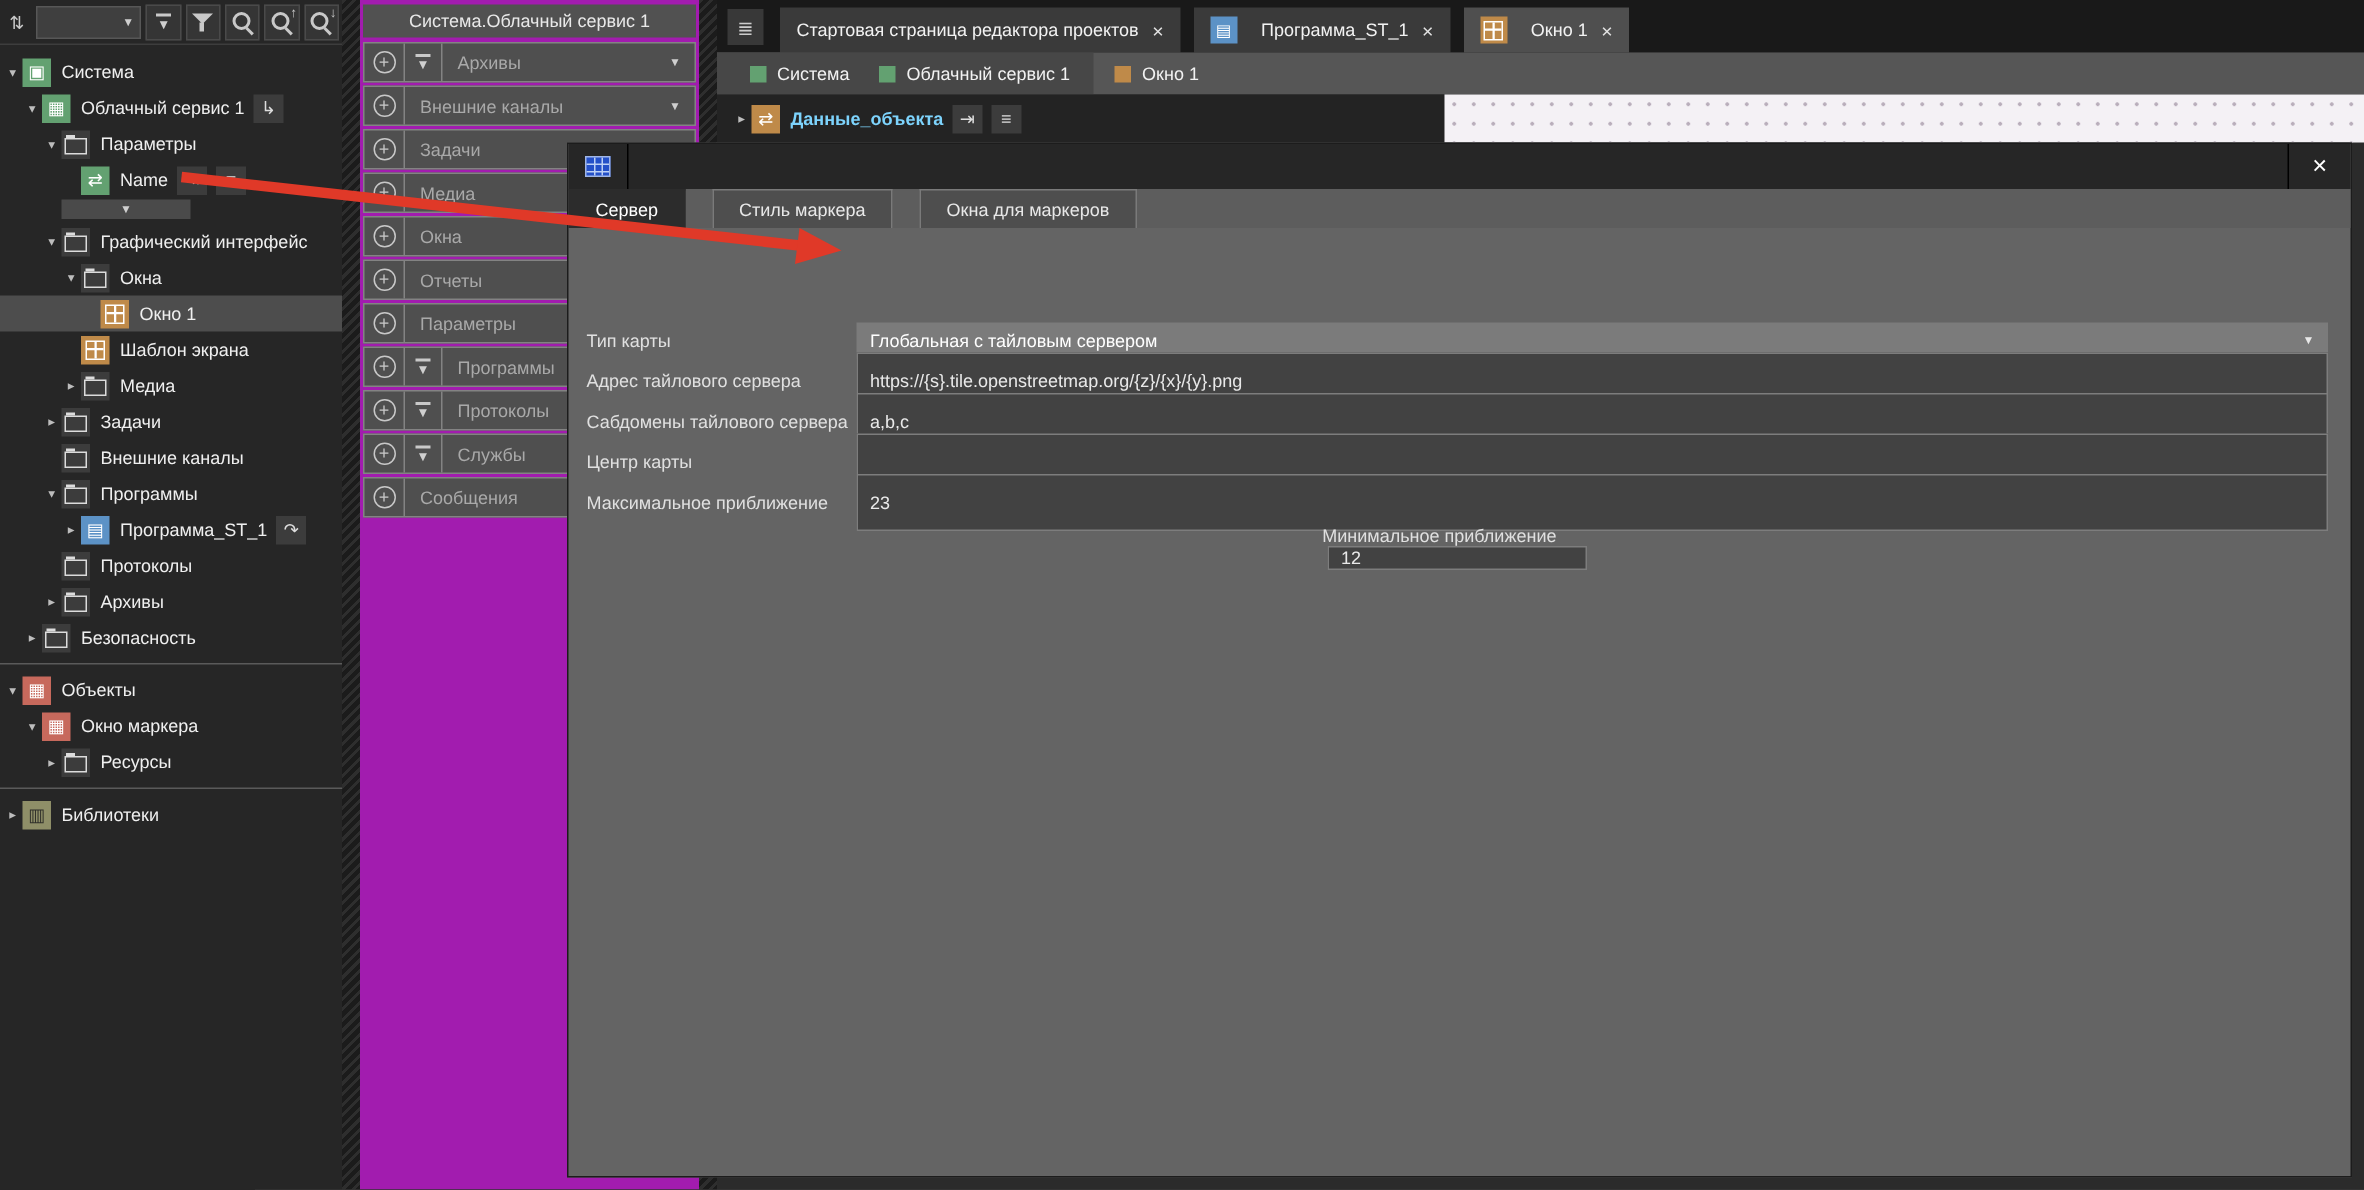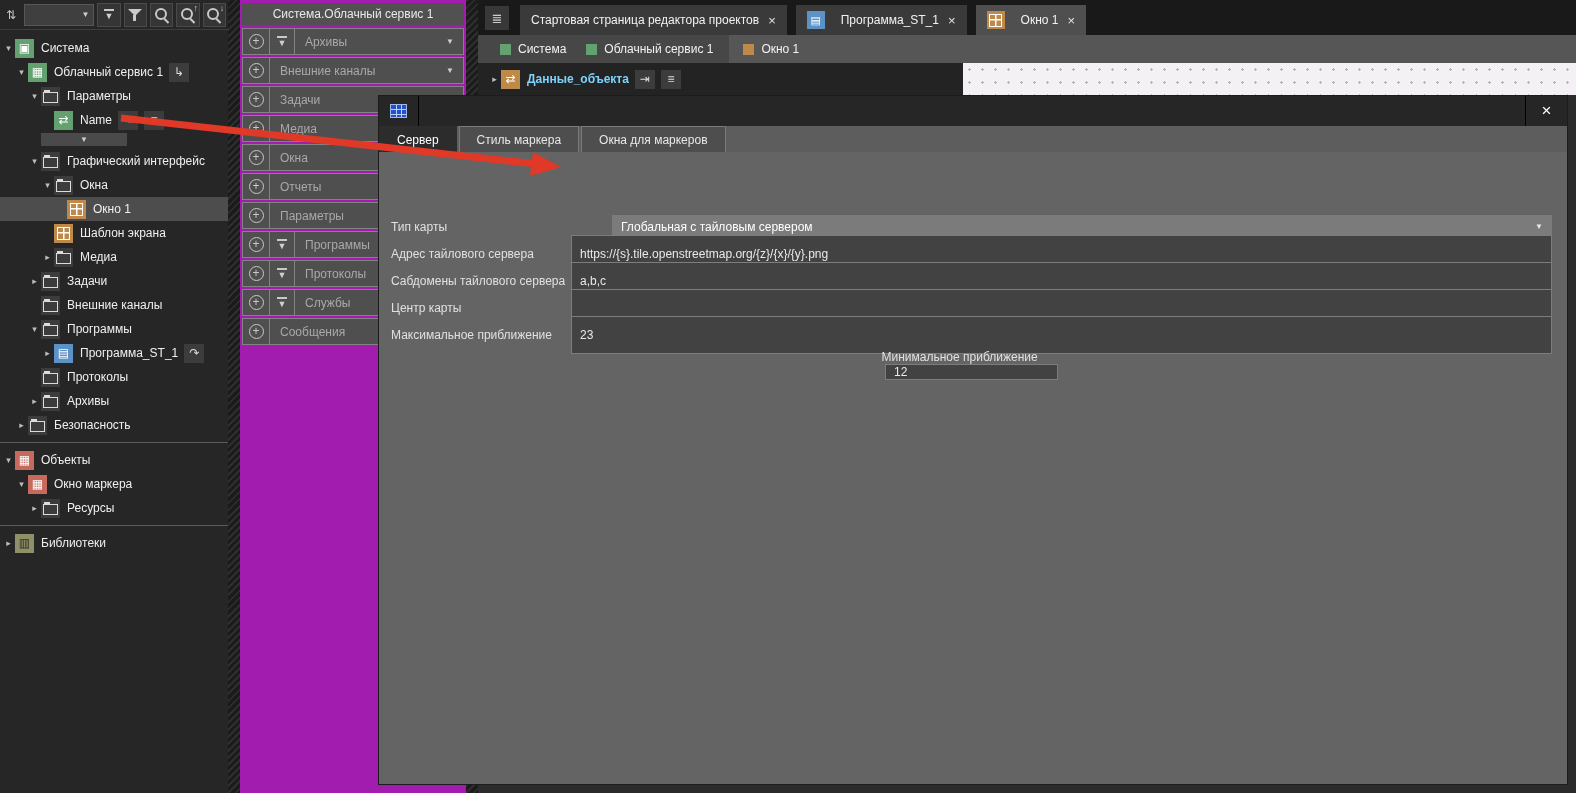--- a/index.html
+++ b/index.html
@@ -83,21 +83,21 @@
 
   
   .dialog { position:absolute; left:378px; top:95px; width:1190px; height:690px; background:#646464; border:1px solid #1c1c1c; }
   .dlg-header { height:30px; background:#262626; display:flex; align-items:center; }
   .dlg-hicon { width:40px; height:100%; display:flex; align-items:center; justify-content:center; border-right:1px solid #000; }
   .bluegrid { width:17px; height:14px; border:1px solid #9fb6e8; background-color:#2450c8;
     background-image:linear-gradient(#bcd0f5,#bcd0f5),linear-gradient(#bcd0f5,#bcd0f5),linear-gradient(#bcd0f5,#bcd0f5),linear-gradient(#bcd0f5,#bcd0f5);
     background-size:1px 100%,1px 100%,100% 1px,100% 1px; background-position:5px 0,10px 0,0 4px,0 9px; background-repeat:no-repeat; }
   .dlg-title { padding-left:26px; color:#f0f0f0; font-size:12px; white-space:nowrap; }
   .dlg-x { margin-left:auto; width:42px; height:100%; display:flex; align-items:center; justify-content:center; border-left:1px solid #000; color:#fff; font-size:17px; }
-  .dlg-tabs { height:26px; background:#5d5d5d; display:flex; align-items:stretch; }
+  .dlg-tabs { height:26px; background:#5d5d5d; display:flex; align-items:stretch;gap:16px; }
   .dtab { padding:0 17px; display:flex; align-items:center; font-size:12px; color:#e8e8e8; background:#4e4e4e; border:1px solid #7a7a7a; border-bottom:none; margin-right:2px; }
   .dtab.active { background:#2c2c2c; color:#fff; border-color:#2c2c2c; }
   .dlg-body { position:relative; width:100%; height:632px; }
   .frow { position:absolute; left:12px; right:15px; height:24px; display:flex; align-items:center; }
   .flabel { width:180px; color:#e0e0e0; font-size:12px; flex:none; white-space:nowrap; }
   .fvalue-text { color:#f7f7f7; font-size:12px; white-space:nowrap; overflow:hidden; }
   .fselect { flex:1; height:24px; background:#7b7b7b; color:#fff; display:flex; align-items:center; padding:0 9px; font-size:12px; }
   .fselect .caret { margin-left:auto; color:#e8e8e8; }
   .finput { flex:1; height:38px; background:#424242; border:1px solid #7d7d7d; color:#e9e9e9; font-size:12px; padding:0 8px; font-family:"Liberation Sans", sans-serif; }
 
@@ -432,21 +432,21 @@
           <span class="bluegrid"></span>
         </span>
       <span class="dlg-x">×</span>
     </div>
     <div class="dlg-tabs">
       <span class="dtab active">Сервер</span>
       <span class="dtab">Стиль маркера</span>
       <span class="dtab">Окна для маркеров</span>
     </div>
     <div class="dlg-body">
-      <div class="frow" style="top:63px;gap:41px;">
+      <div class="frow" style="top:63px;">
         <span class="flabel">Тип карты</span>
         <span class="fselect">
           <span>Глобальная с тайловым сервером</span>
           <span class="caret">▼</span>
         </span>
       </div>
       <div class="frow" style="top:90px;">
         <span class="flabel">Адрес тайлового сервера</span>
         <input class="finput" value="https://{s}.tile.openstreetmap.org/{z}/{x}/{y}.png" style="">
       </div>

